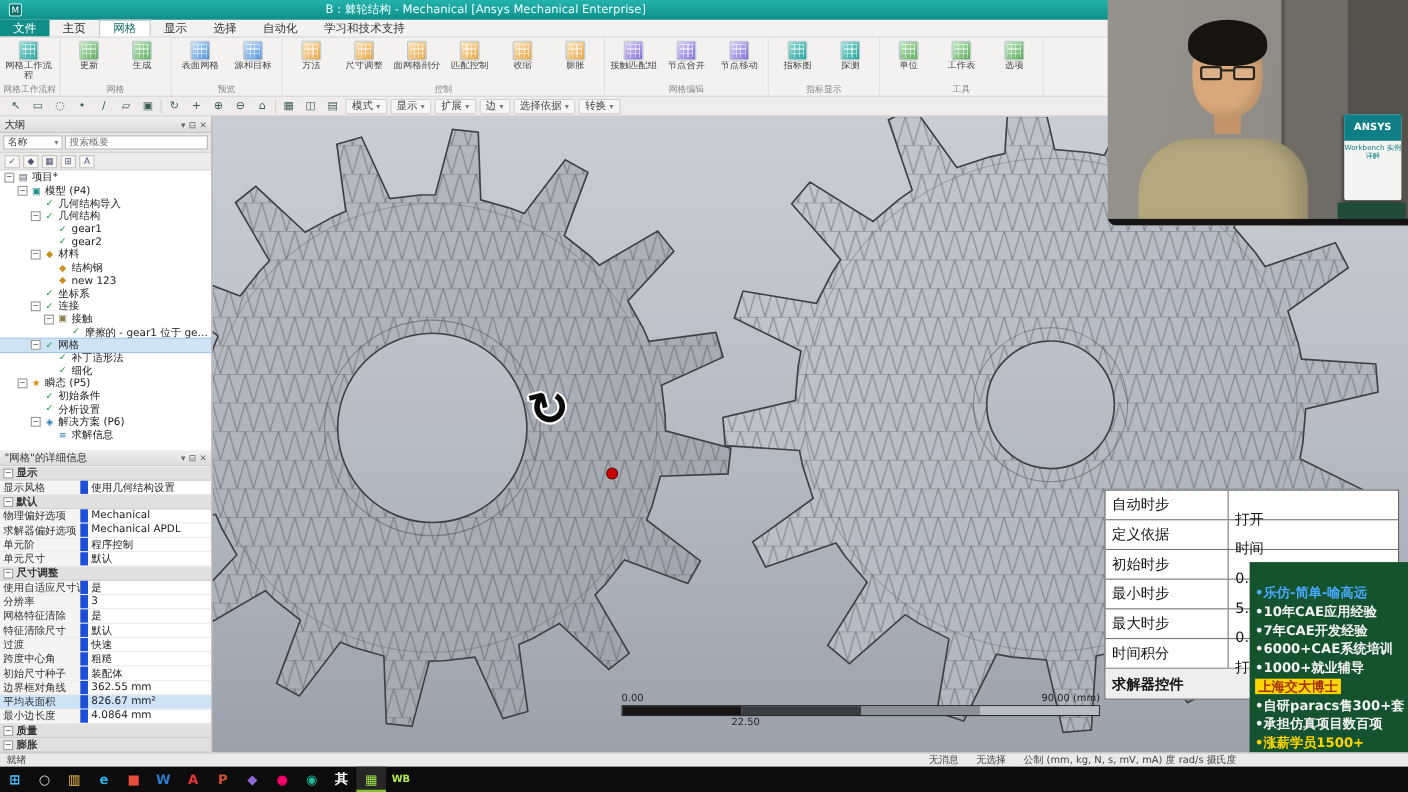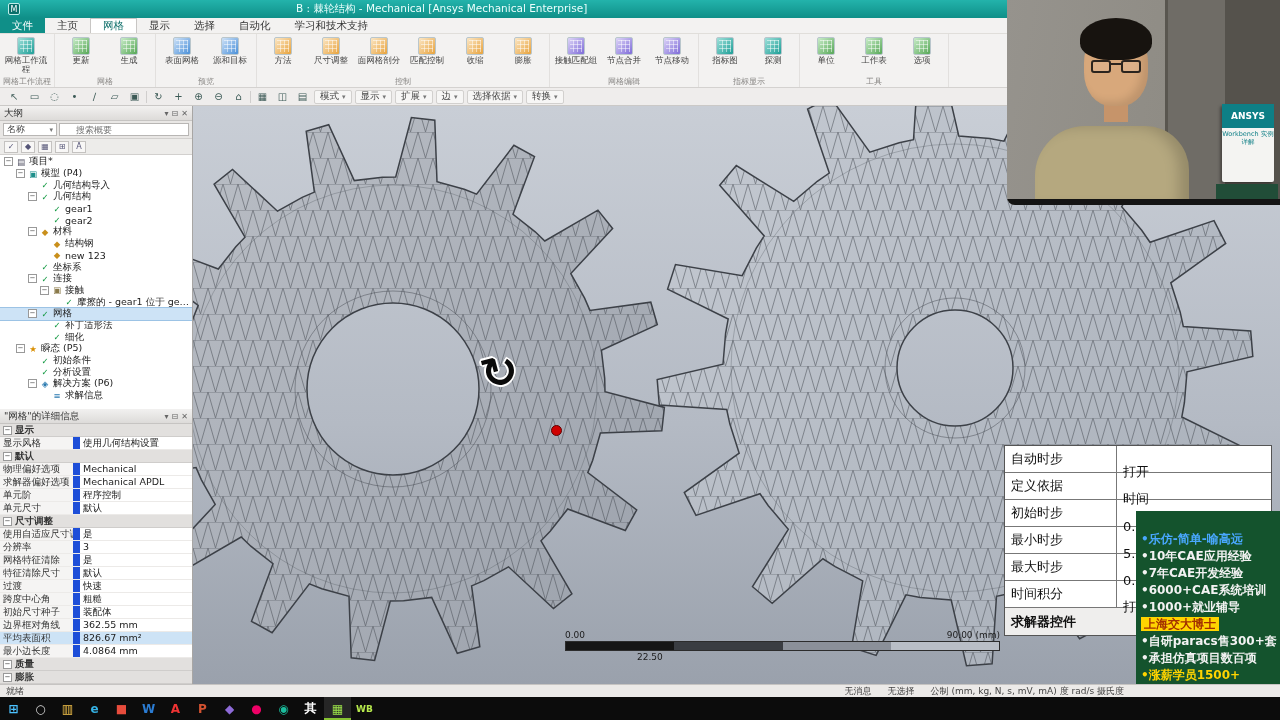--- a/index.html
+++ b/index.html
@@ -39,21 +39,21 @@
 .gdrop{display:flex;align-items:center;gap:3px;border:1px solid #d2d0ce;background:#f7f6f5;border-radius:2px;padding:0 5px;height:14px;font-size:9.5px;flex:none;}
 .caret{font-size:7px;color:#777;}
 
 
 .leftpanel{position:absolute;left:0;top:106px;width:193px;height:578px;background:#f0efee;border-right:1px solid #a8a6a4;display:flex;flex-direction:column;z-index:5;}
 .ptitle{height:15px;background:linear-gradient(#f2f1f0,#dddbd9);border-bottom:1px solid #c6c4c2;display:flex;align-items:center;font-size:9.5px;color:#333;padding:0 4px;gap:3px;flex:none;}
 .ptools{margin-left:auto;display:flex;gap:3px;color:#666;font-size:8px;}
 .filterrow{height:18px;display:flex;gap:2px;padding:2px 3px;background:#e9e7e5;border-bottom:1px solid #d2d0ce;flex:none;}
 .nselect{width:54px;background:#fff;border:1px solid #b8b6b4;font-size:9px;display:flex;align-items:center;justify-content:space-between;padding:0 3px;color:#444;}
 .sbox{flex:1;background:#fff;border:1px solid #b8b6b4;display:flex;align-items:center;padding:0 3px;gap:2px;}
-.sbox input{border:none;outline:none;width:100%;font-size:9px;color:#888;background:transparent;margin-left:13px;}
+.sbox input{border:none;outline:none;width:100%;font-size:9px;color:#888;background:transparent;}
 .iconrow{height:16px;display:flex;gap:3px;align-items:center;padding:0 4px;background:#edecea;border-bottom:1px solid #d2d0ce;flex:none;}
 .mini{width:14px;height:12px;border:1px solid #c4c2c0;background:#f8f7f6;font-size:8px;display:flex;align-items:center;justify-content:center;color:#557;}
 .tree{flex:1;background:#fff;overflow:hidden;padding-top:1px;}
 .trow{display:flex;align-items:center;gap:3px;height:11.7px;font-size:9.5px;color:#222;white-space:nowrap;}
 .trow.sel{background:#cde3f6;outline:1px solid #9cc3e5;}
 .exp{width:9px;height:9px;border:1px solid #999;background:#fff;font-size:7px;line-height:7px;text-align:center;color:#444;flex:none;}
 .exp.noexp{visibility:hidden;}
 .ticon{font-size:8.5px;flex:none;width:10px;text-align:center;}
 .tlabel{overflow:hidden;text-overflow:ellipsis;}
 .details{height:260px;background:#fff;font-size:9.5px;overflow:hidden;flex:none;}
@@ -68,21 +68,21 @@
 .viewport{position:absolute;left:193px;top:106px;width:1087px;height:578px;background:linear-gradient(#c9ced6 0%,#b4bac4 55%,#9aa1ac 100%);overflow:hidden;z-index:1;}
 #gearsvg{position:absolute;left:0;top:0;}
 .rotcursor{position:absolute;left:288px;top:240px;font-size:44px;font-weight:bold;color:#0a0a0a;transform:rotate(-15deg);text-shadow:-2px 0 #fff,2px 0 #fff,0 -2px #fff,0 2px #fff,-1px -1px #fff,1px 1px #fff,-1px 1px #fff,1px -1px #fff;}
 .reddot{position:absolute;left:358px;top:319px;width:11px;height:11px;border-radius:50%;background:#cf0000;border:1px solid #5f0000;}
 .ruler{position:absolute;left:372px;top:524px;width:435px;font-size:9px;color:#1c1c1c;}
 .rlabels{display:flex;justify-content:space-between;margin-bottom:1px;}
 .rbar{height:10px;border:1px solid #2c2c2c;display:flex;}
 .rseg{flex:1;}
 .rs0{background:#161616;}.rs1{background:#3a3d42;}.rs2{background:#8b9099;}.rs3{background:#b9bec6;}
 .rmid{position:relative;height:11px;margin-top:1px;}
-.rmid span{position:absolute;left:72px;}
+.rmid span{position:absolute;left:100px;}
 
 
 .ovltable{position:absolute;left:1004px;top:445px;width:268px;background:#fff;border:1px solid #555;z-index:20;font-size:13px;color:#111;overflow:hidden;}
 .orow{display:flex;height:27px;border-bottom:1px solid #777;align-items:center;}
 .olab{width:112px;padding:0 6px;border-right:1px solid #777;align-self:stretch;display:flex;align-items:center;}
 .oval{flex:1;padding:0 6px;margin-top:26px;}
 .osec{height:27px;padding:0 6px;font-weight:bold;background:#efeeed;display:flex;align-items:center;}
 
 
 .promo{position:absolute;left:1136px;top:511px;width:144px;height:179px;background:#14532d;z-index:30;padding:20px 5px;font-size:12px;font-weight:bold;line-height:17px;white-space:nowrap;overflow:hidden;}

